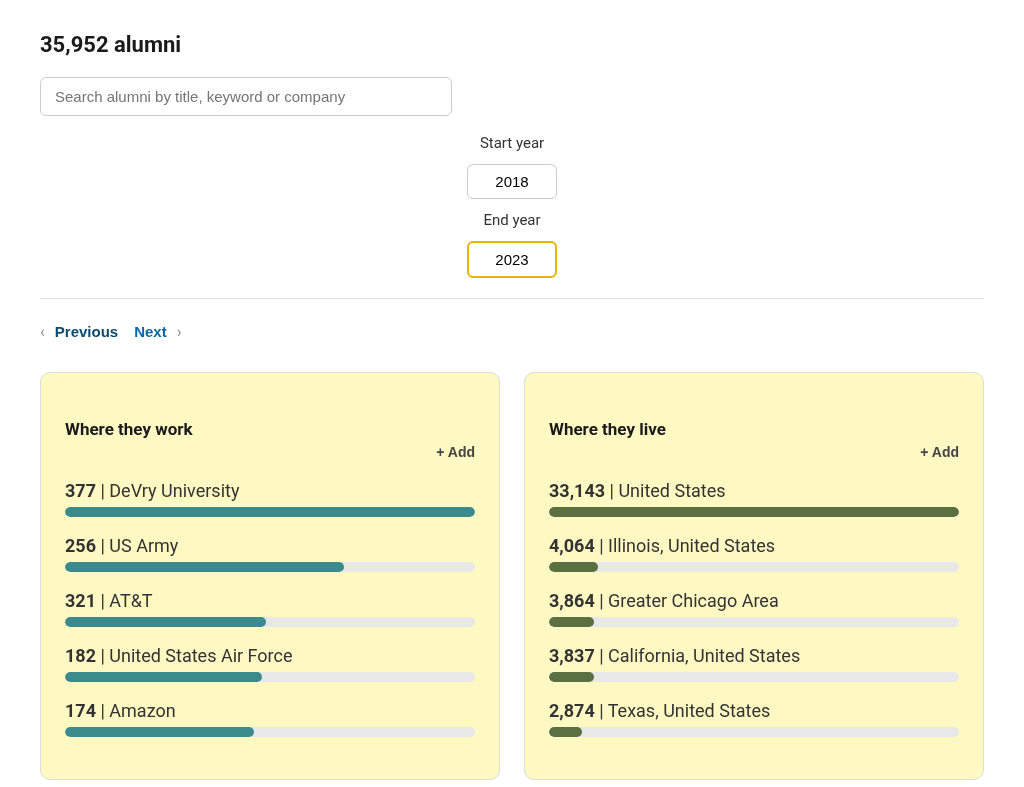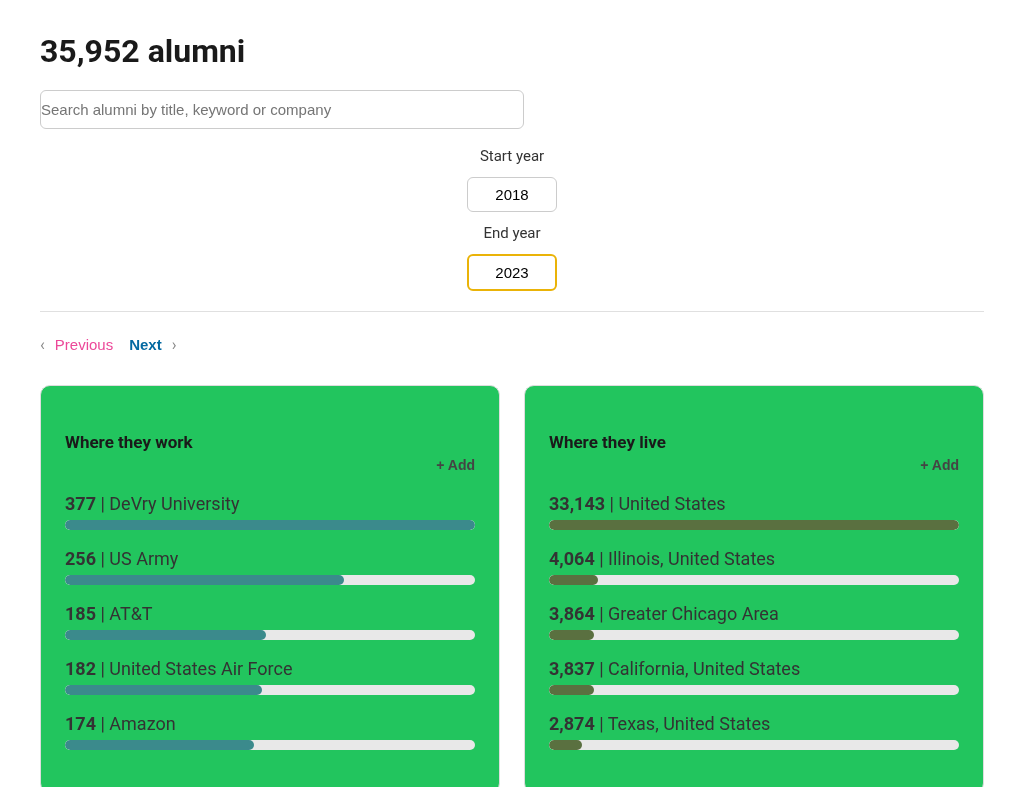--- a/index.html
+++ b/index.html
@@ -3,27 +3,27 @@
   <meta charset="utf-8">
   <style>
     * { box-sizing: border-box; margin: 0; padding: 0; }
     body {
       font-family: -apple-system, BlinkMacSystemFont, "Segoe UI", Roboto, Helvetica, Arial, sans-serif;
       background: #fff;
       color: #1a1a1a;
       padding: 32px 40px;
     }
     .page-title {
-      font-size: 32px;
+      font-size: 22px;
       font-weight: 700;
       margin-bottom: 20px;
     }
     .search-bar {
-      width: 484px;
-      padding: 10px 0;
+      width: 412px;
+      padding: 10px 14px;
       border: 1px solid #ccc;
       border-radius: 6px;
       font-size: 15px;
       color: #555;
       margin-bottom: 18px;
       outline: none;
     }
     .year-row {
       display: flex;
       align-items: center;
@@ -56,44 +56,45 @@
       display: flex;
       align-items: center;
       gap: 4px;
       margin-bottom: 28px;
     }
     .nav-btn {
       background: none;
       border: none;
       font-size: 15px;
       cursor: pointer;
-      color: #ec4899;
+      color: #0c4a6e;
       padding: 4px 6px;
       display: flex;
       align-items: center;
       gap: 2px;
+      font-weight: bold;
     }
     .nav-btn.active {
       font-weight: 700;
       color: #0369a1;
     }
     .nav-chevron {
       font-size: 16px;
       color: #888;
     }
     .cards-row {
       display: flex;
       gap: 24px;
     }
     .card {
       flex: 1;
       border: 1px solid #ddd;
       border-radius: 10px;
       padding: 24px;
-      background: #22c55e;
+      background: #fef9c3;
     }
     .card-header {
       display: flex;
       justify-content: space-between;
       align-items: center;
       margin-bottom: 20px;
     }
     .card-title {
       font-size: 17px;
       font-weight: 700;
@@ -181,21 +182,21 @@
           <div class="bar-fill teal" style="width: 100%;"></div>
         </div>
       </div>
       <div class="bar-item">
         <div class="bar-label"><strong>256</strong>  |  US Army</div>
         <div class="bar-track">
           <div class="bar-fill teal" style="width: 68%;"></div>
         </div>
       </div>
       <div class="bar-item">
-        <div class="bar-label"><strong>185</strong>  |  AT&amp;T</div>
+        <div class="bar-label"><strong>321</strong>  |  AT&amp;T</div>
         <div class="bar-track">
           <div class="bar-fill teal" style="width: 49%;"></div>
         </div>
       </div>
       <div class="bar-item">
         <div class="bar-label"><strong>182</strong>  |  United States Air Force</div>
         <div class="bar-track">
           <div class="bar-fill teal" style="width: 48%;"></div>
         </div>
       </div>

